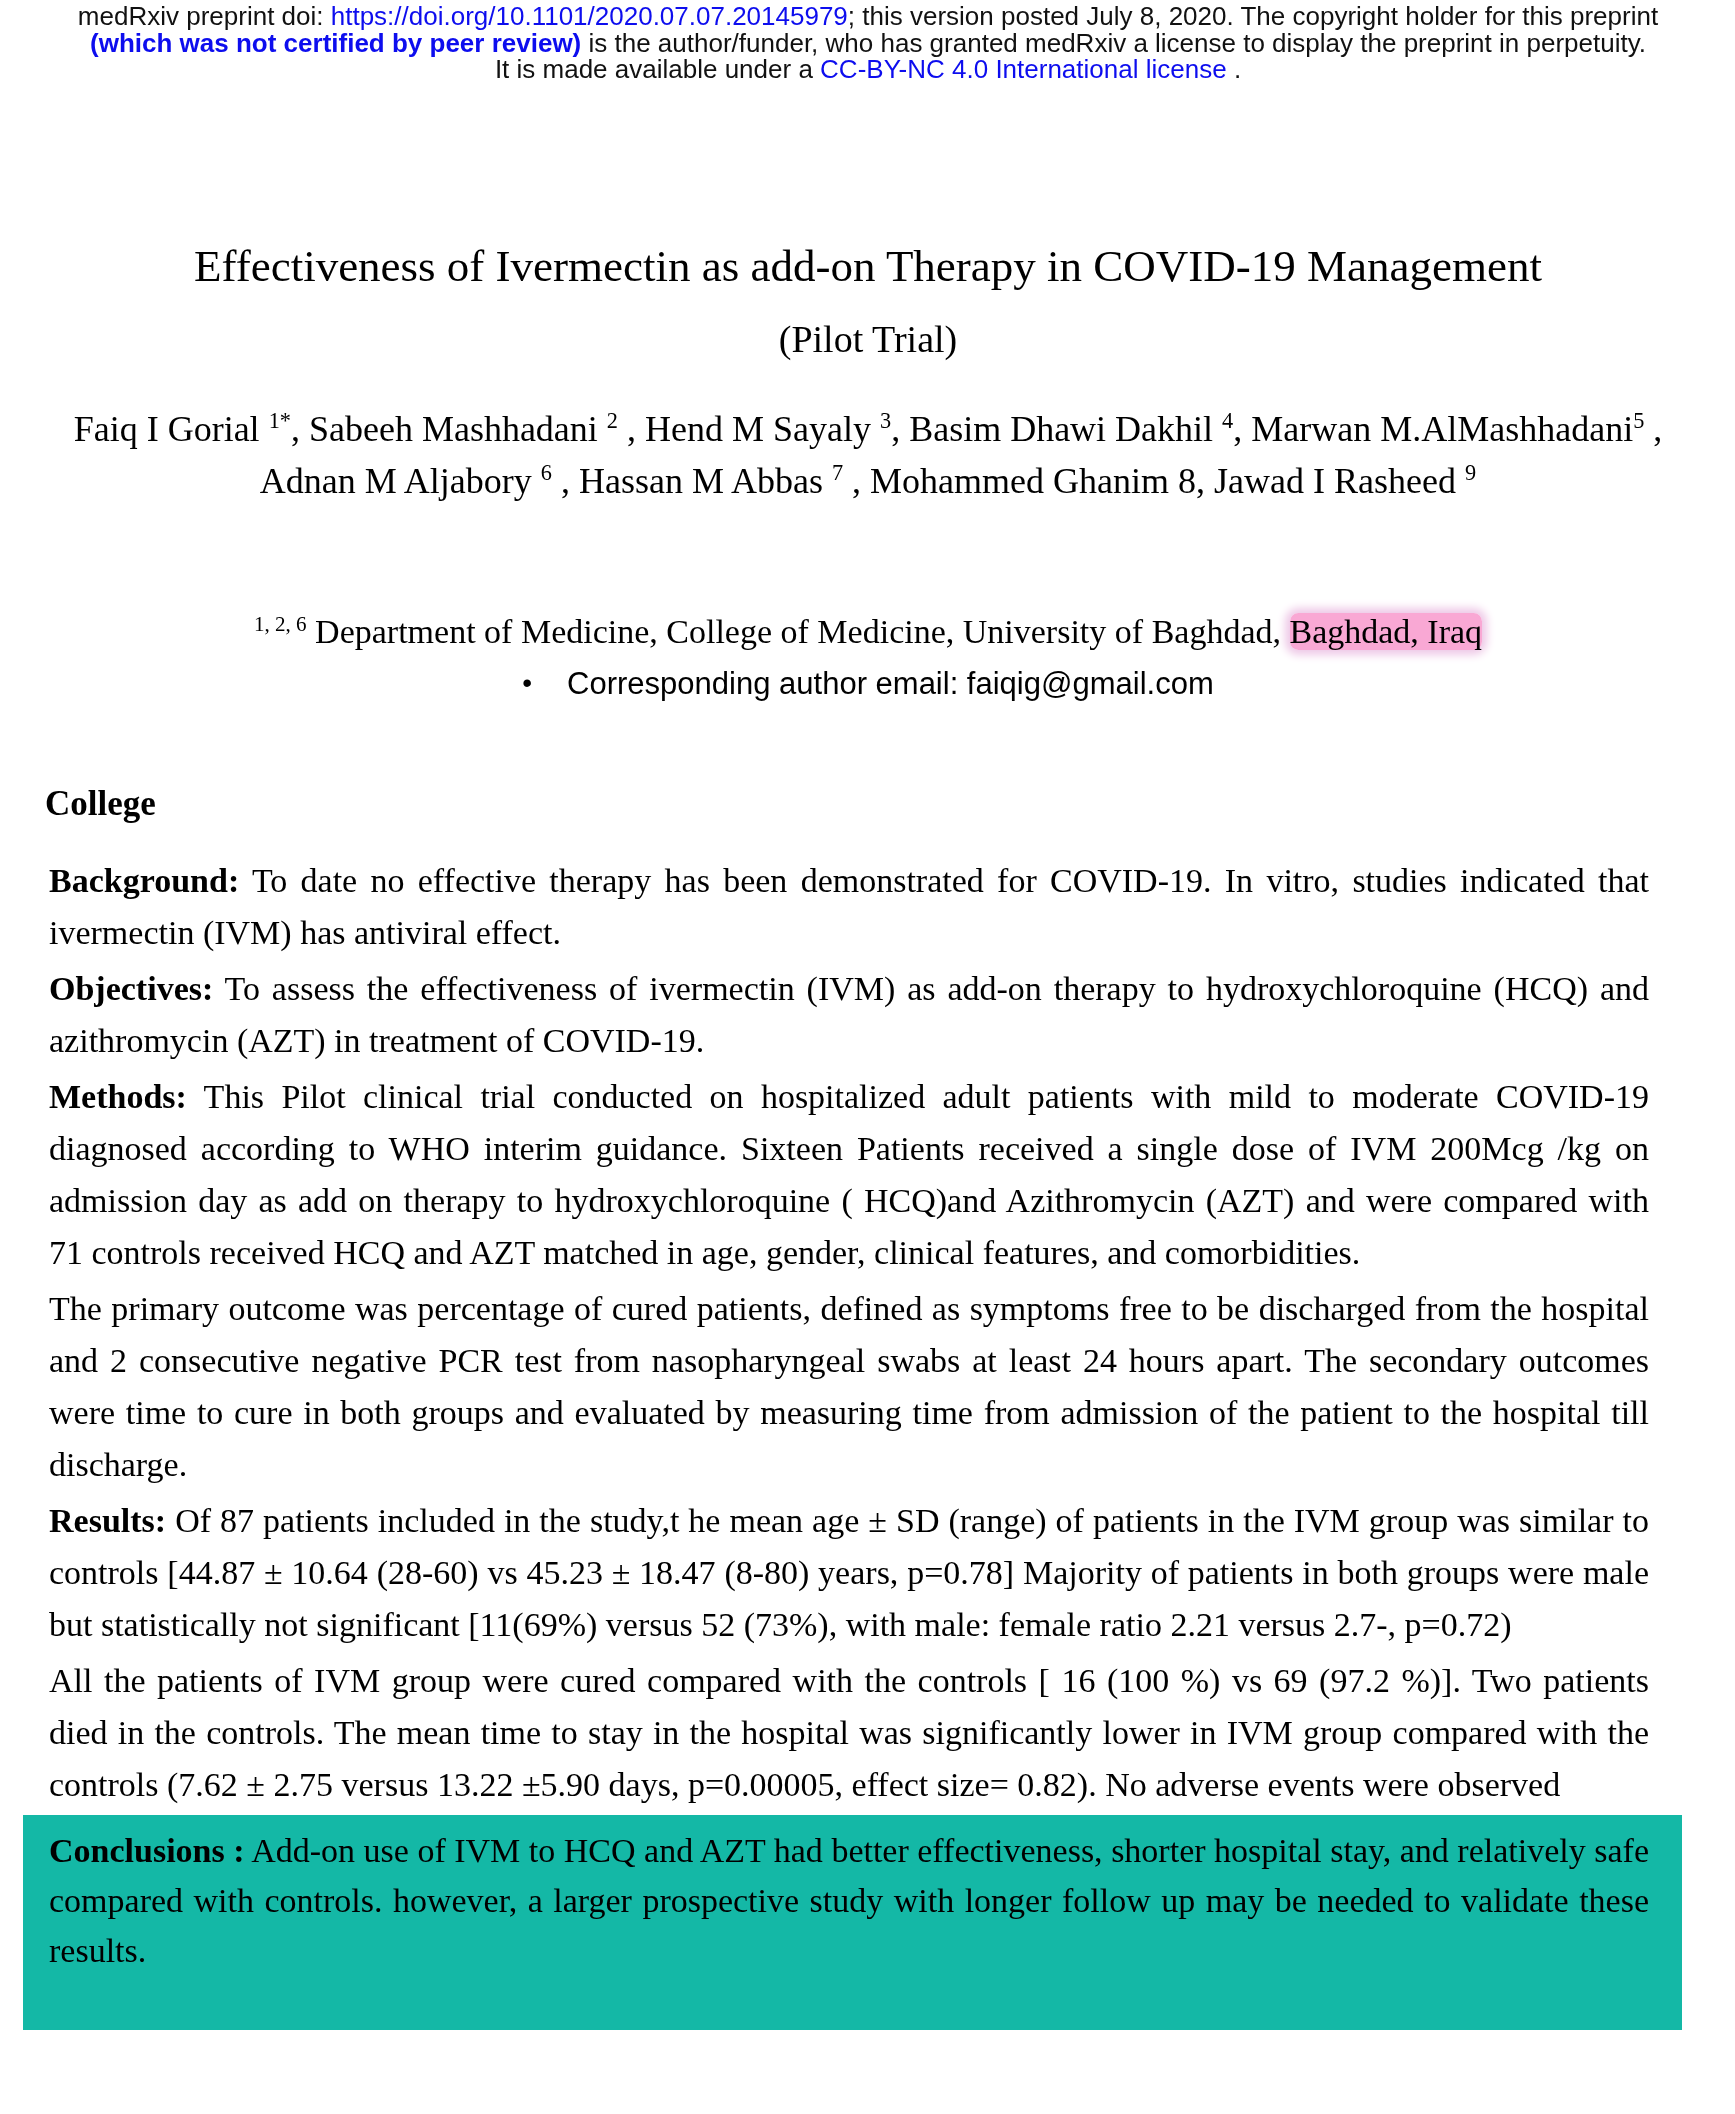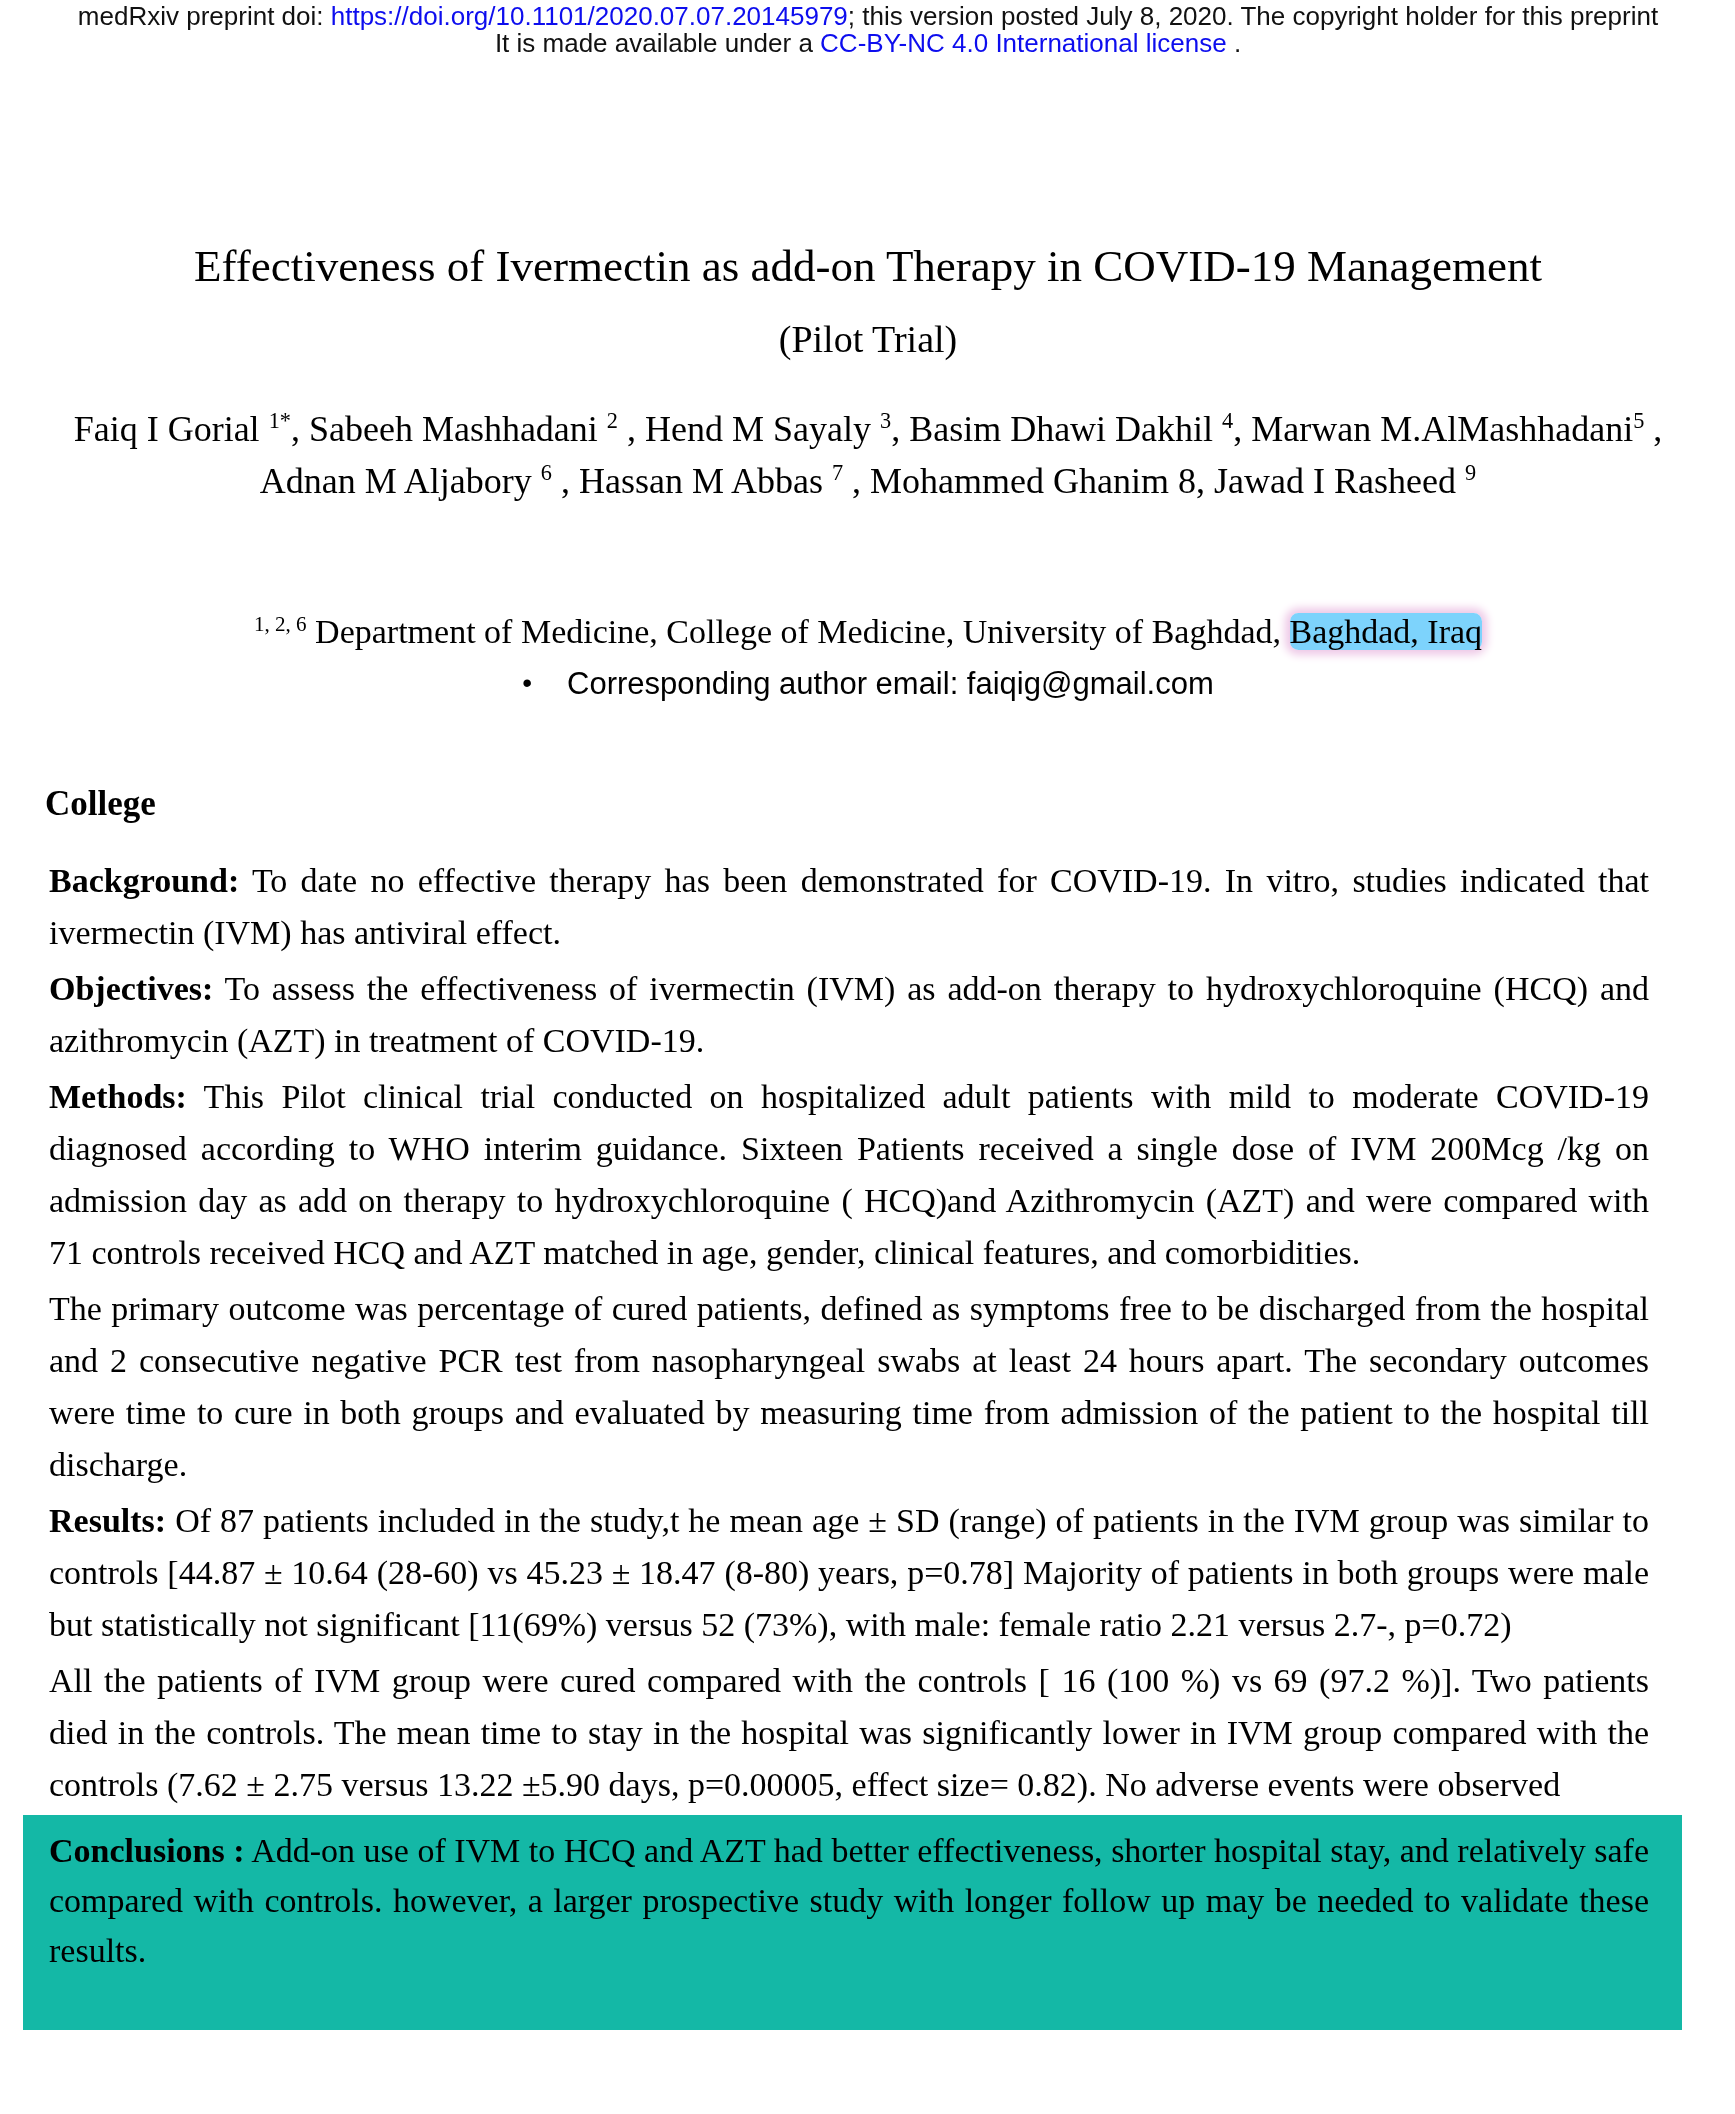--- a/index.html
+++ b/index.html
@@ -56,21 +56,21 @@
   }
   
   .aff{
     position:absolute;
     top:607px; left:0; width:1736px;
     text-align:center;
     font-size:34px;
     line-height:50px;
   }
   .hl-soft{
-    background:#7dd3fc;
+    background:#f9a8d4;
     box-shadow:0 0 8.3px 5px #eec9e7;
     border-radius:8.3px;
   }
   .corr{
     font-family:"Liberation Sans", sans-serif;
     font-size:31px;
     line-height:51px;
   }
   .bullet{
     display:inline-block;
@@ -102,20 +102,21 @@
   }
   .conclusions p{ line-height:50px; }
 </style>
 </head>
 <body>
 
 <div class="page">
 
   <div class="mast">
     <div class="mast-line"><span>medRxiv preprint doi: </span><a class="link">https://doi.org/10.1101/2020.07.07.20145979</a><span>; this version posted July 8, 2020. The copyright holder for this preprint</span></div>
+    <div class="mast-line"><a class="link bold">(which was not certified by peer review)</a><span> is the author/funder, who has granted medRxiv a license to display the preprint in perpetuity.</span></div>
     <div class="mast-line"><span>It is made available under a </span><a class="link">CC-BY-NC 4.0 International license</a><span> .</span></div>
   </div>
 
   <h1 class="title">Effectiveness of Ivermectin as add-on Therapy in COVID-19 Management</h1>
   <div class="subtitle">(Pilot Trial)</div>
 
   <div class="authors">
     <span><span>Faiq I Gorial </span><sup>1*</sup></span><span><span>, Sabeeh Mashhadani </span><sup>2</sup></span><span><span> , Hend M Sayaly </span><sup>3</sup></span><span><span>, Basim Dhawi Dakhil </span><sup>4</sup></span><span><span>, Marwan M.AlMashhadani</span><sup>5</sup></span><span><span>  , Adnan M Aljabory </span><sup>6</sup></span><span><span> , Hassan M Abbas </span><sup>7</sup></span><span><span> , Mohammed Ghanim 8, Jawad I Rasheed </span><sup>9</sup></span>
   </div>
 

